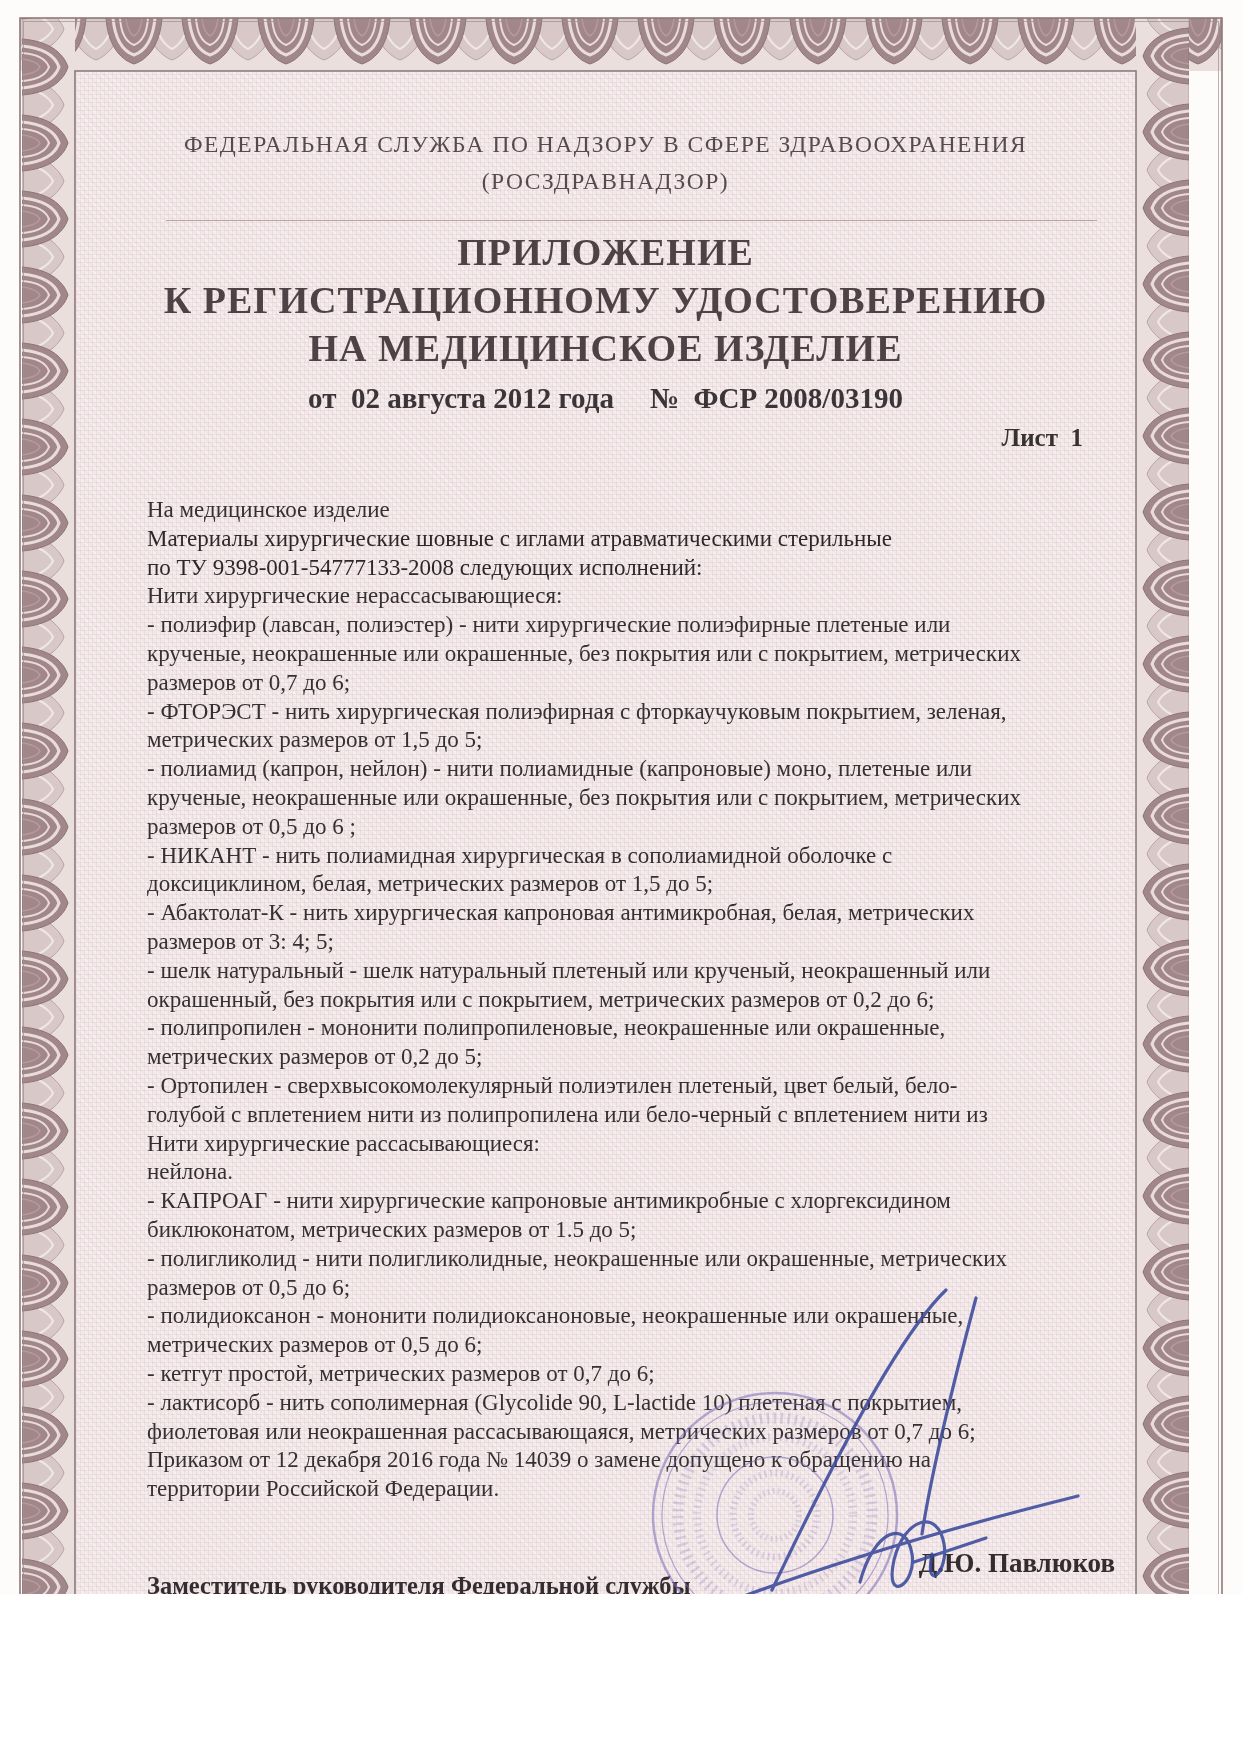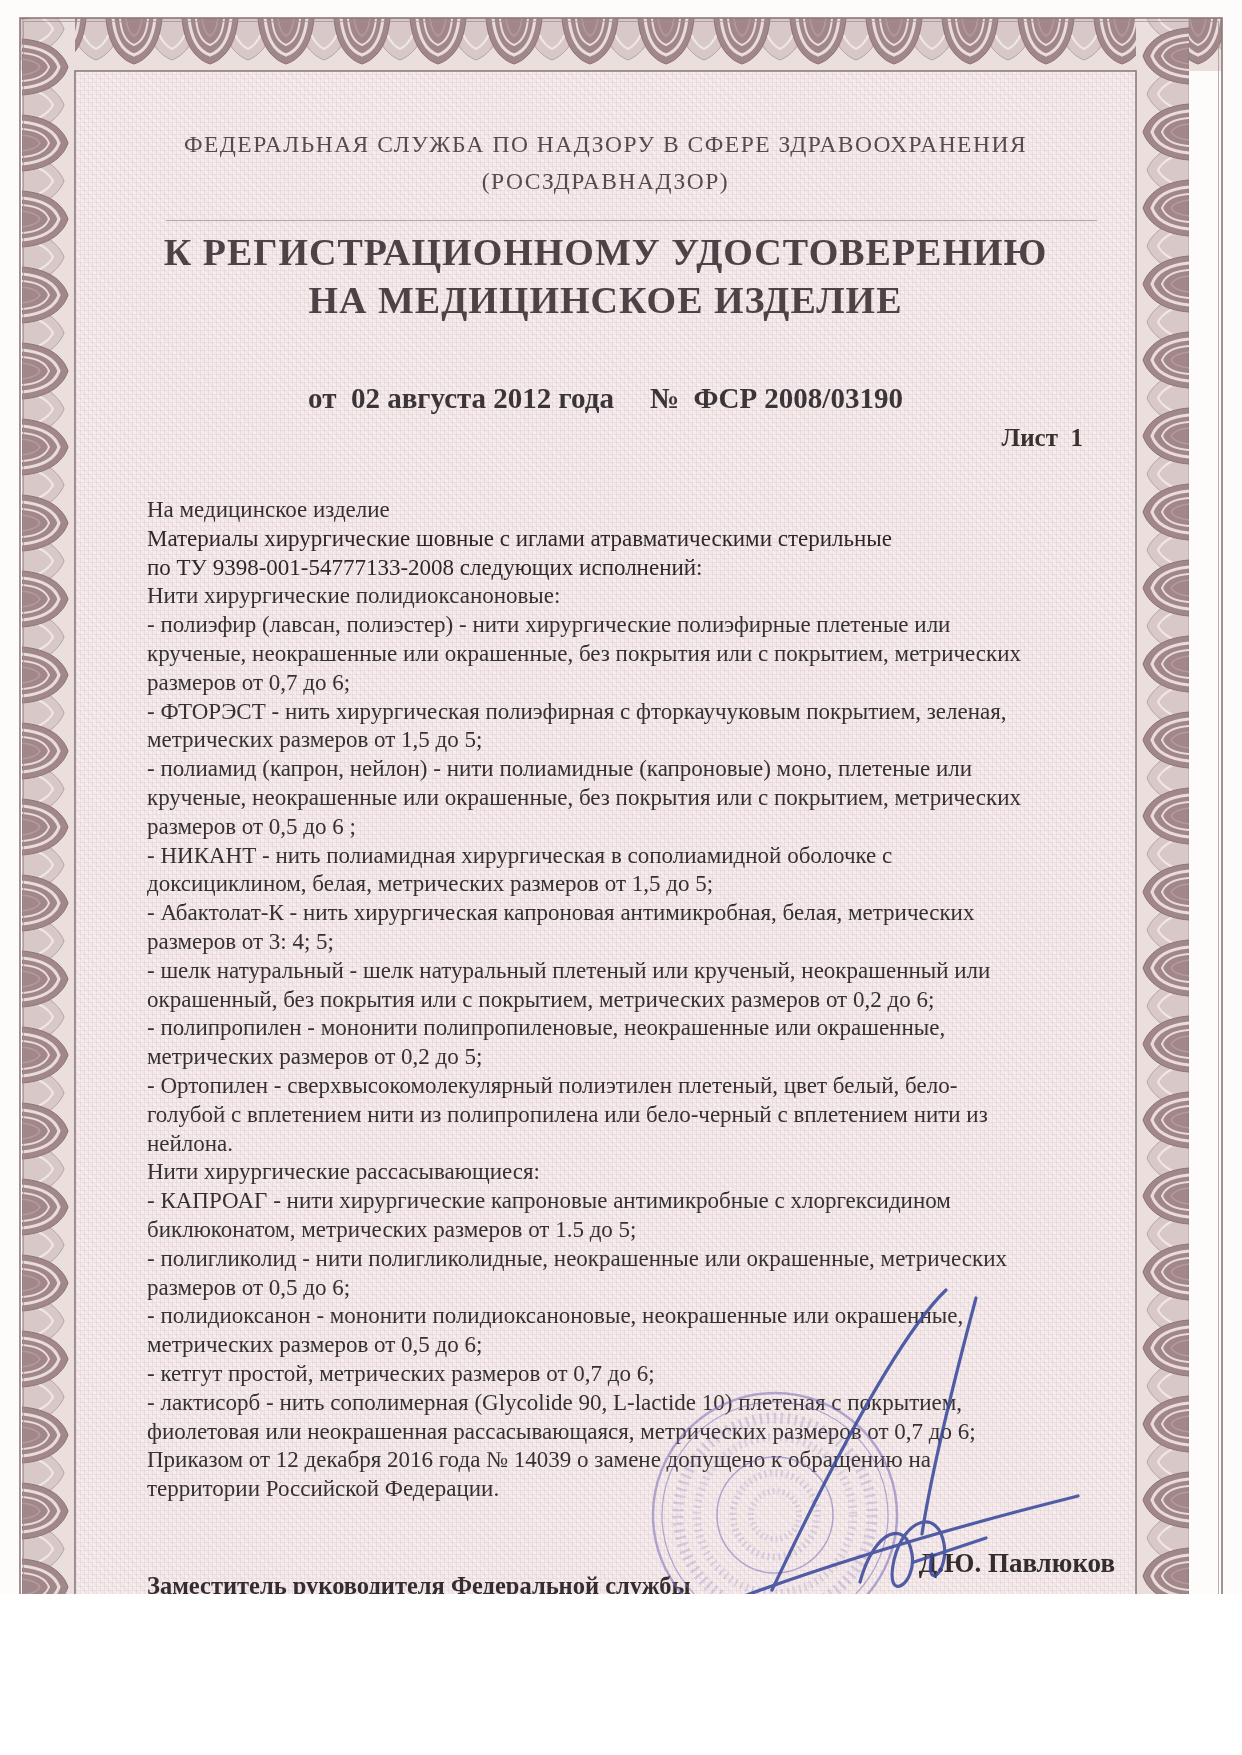--- a/index.html
+++ b/index.html
@@ -79,56 +79,57 @@
   <div class="content">
 
     <div class="agency">
       <div>ФЕДЕРАЛЬНАЯ СЛУЖБА ПО НАДЗОРУ В СФЕРЕ ЗДРАВООХРАНЕНИЯ</div>
       <div>(РОСЗДРАВНАДЗОР)</div>
     </div>
 
     <div class="rule"></div>
 
     <div class="doc-title">
+      <div>ПРИЛОЖЕНИЕ</div>
       <div>К РЕГИСТРАЦИОННОМУ УДОСТОВЕРЕНИЮ</div>
       <div>НА МЕДИЦИНСКОЕ ИЗДЕЛИЕ</div>
     </div>
 
     <div class="dateline">
       <span>от  02 августа 2012 года</span>
       <span>№  ФСР 2008/03190</span>
     </div>
 
     <div class="sheet">Лист  1</div>
 
     <div class="bodytext">
         <div class="bline">На медицинское изделие</div>
         <div class="bline bold">Материалы хирургические шовные с иглами атравматическими стерильные</div>
         <div class="bline bold">по ТУ 9398-001-54777133-2008 следующих исполнений:</div>
-        <div class="bline">Нити хирургические полидиоксаноновые:</div>
+        <div class="bline">Нити хирургические нерассасывающиеся:</div>
         <div class="bline">- полиэфир (лавсан, полиэстер) - нити хирургические полиэфирные плетеные или</div>
         <div class="bline">крученые, неокрашенные или окрашенные, без покрытия или с покрытием, метрических</div>
         <div class="bline">размеров от 0,7 до 6;</div>
         <div class="bline">- ФТОРЭСТ - нить хирургическая полиэфирная с фторкаучуковым покрытием, зеленая,</div>
         <div class="bline">метрических размеров от 1,5 до 5;</div>
         <div class="bline">- полиамид (капрон, нейлон) - нити полиамидные (капроновые) моно, плетеные или</div>
         <div class="bline">крученые, неокрашенные или окрашенные, без покрытия или с покрытием, метрических</div>
         <div class="bline">размеров от 0,5 до 6 ;</div>
         <div class="bline">- НИКАНТ - нить полиамидная хирургическая в сополиамидной оболочке с</div>
         <div class="bline">доксициклином, белая, метрических размеров от 1,5 до 5;</div>
         <div class="bline">- Абактолат-К - нить хирургическая капроновая антимикробная, белая, метрических</div>
         <div class="bline">размеров от 3: 4; 5;</div>
         <div class="bline">- шелк натуральный - шелк натуральный плетеный или крученый, неокрашенный или</div>
         <div class="bline">окрашенный, без покрытия или с покрытием, метрических размеров от 0,2 до 6;</div>
         <div class="bline">- полипропилен - мононити полипропиленовые, неокрашенные или окрашенные,</div>
         <div class="bline">метрических размеров от 0,2 до 5;</div>
         <div class="bline">- Ортопилен - сверхвысокомолекулярный полиэтилен плетеный, цвет белый, бело-</div>
         <div class="bline">голубой с вплетением нити из полипропилена или бело-черный с вплетением нити из</div>
+        <div class="bline">Нити хирургические рассасывающиеся:</div>
         <div class="bline">нейлона.</div>
-        <div class="bline">Нити хирургические рассасывающиеся:</div>
         <div class="bline">- КАПРОАГ - нити хирургические капроновые антимикробные с хлоргексидином</div>
         <div class="bline">биклюконатом, метрических размеров от 1.5 до 5;</div>
         <div class="bline">- полигликолид - нити полигликолидные, неокрашенные или окрашенные, метрических</div>
         <div class="bline">размеров от 0,5 до 6;</div>
         <div class="bline">- полидиоксанон - мононити полидиоксаноновые, неокрашенные или окрашенные,</div>
         <div class="bline">метрических размеров от 0,5 до 6;</div>
         <div class="bline">- кетгут простой, метрических размеров от 0,7 до 6;</div>
         <div class="bline">- лактисорб - нить сополимерная (Glycolide 90, L-lactide 10) плетеная с покрытием,</div>
         <div class="bline">фиолетовая или неокрашенная рассасывающаяся, метрических размеров от 0,7 до 6;</div>
         <div class="bline">Приказом от 12 декабря 2016 года № 14039 о замене допущено к обращению на</div>

